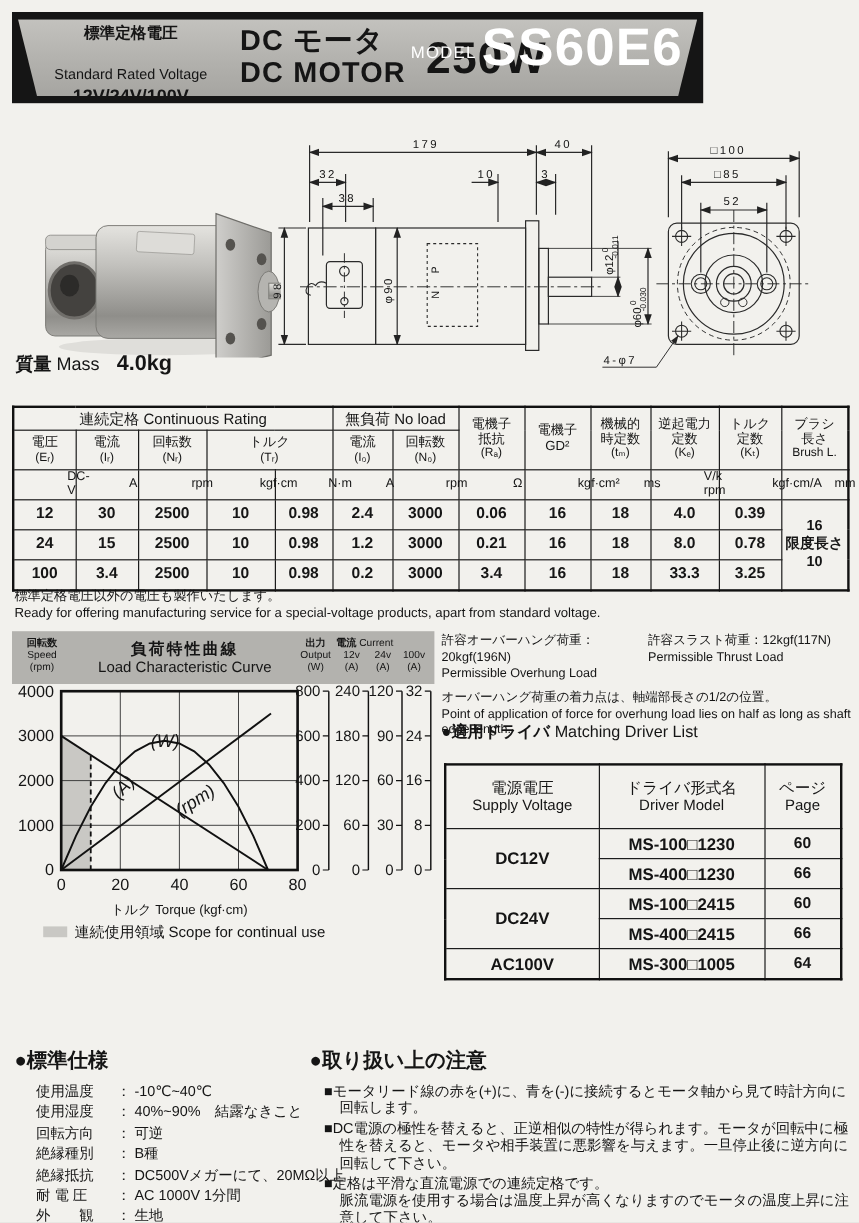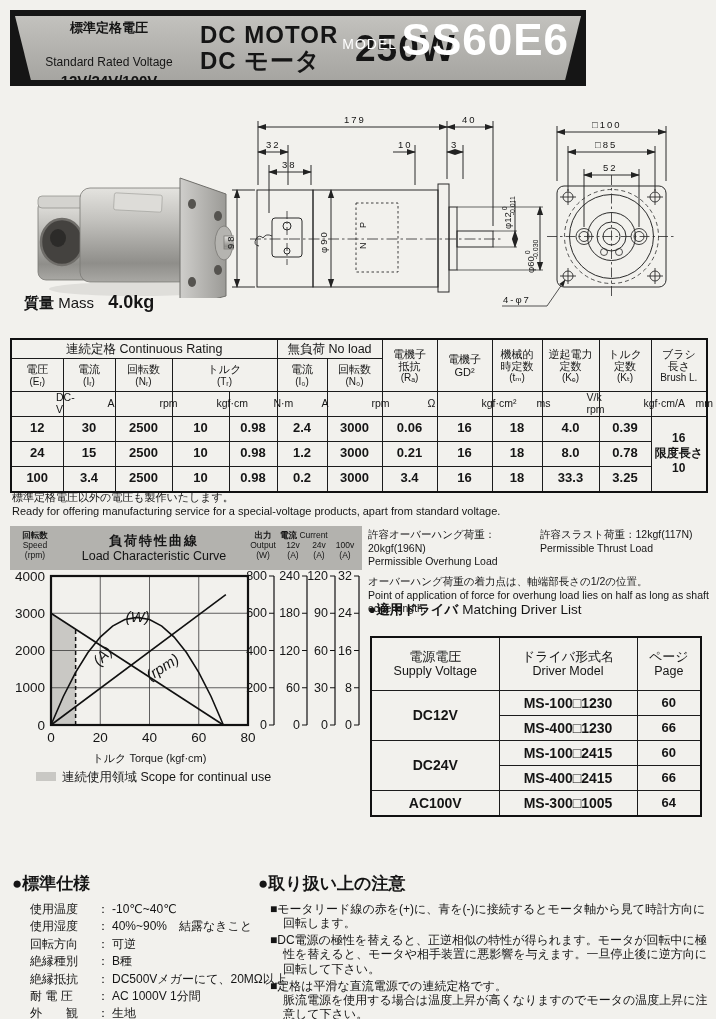--- a/index.html
+++ b/index.html
@@ -14,21 +14,21 @@
   .tb-left{position:absolute;left:14px;top:5px;width:160px;text-align:center;line-height:1.15;}
   .tb-left .l1{font-size:13px;font-weight:700;}
   .tb-left .l2{font-size:12px;margin-top:20px;}
   .tb-left .l3{font-size:15px;font-weight:700;margin-top:2px;}
   .tb-prod{position:absolute;left:185px;top:6px;line-height:1.1;font-weight:700;font-size:24px;letter-spacing:1px;}
   .tb-power{position:absolute;left:340px;top:12px;font-weight:700;font-size:37px;letter-spacing:1px;}
   .tb-model{position:absolute;right:12px;bottom:15px;color:#fff;white-space:nowrap;}
   .tb-model .ml{font-size:14px;vertical-align:6px;letter-spacing:1px;}
   .tb-model .mv{font-size:44px;font-weight:700;letter-spacing:1px;}
   
-  .massline{left:24px;top:292px;font-size:15px;}
+  .massline{left:13px;top:292px;font-size:15px;}
   .massline .jp{font-weight:700;font-size:15px;}
   .massline .val{font-weight:700;font-size:18px;margin-left:10px;}
   
   table{border-collapse:collapse;table-layout:fixed;}
   .spec{left:10px;top:338px;}
   .spec table{width:696px;}
   .spec td{border:1px solid #1c1c1c;text-align:center;vertical-align:middle;padding:0;line-height:1.12;}
   .spec .outer{border:2px solid #111;}
   .spec .grp{font-size:12.5px;height:18px;}
   .spec .hd{font-size:11px;height:32px;}
@@ -83,22 +83,22 @@
 <div class="page">
 
   <div class="abs titlebar">
     <div class="titlepanel">
       <div class="tb-left">
         <div class="l1">標準定格電圧</div>
         <div class="l2">Standard Rated Voltage</div>
         <div class="l3">12V/24V/100V</div>
       </div>
       <div class="tb-prod">
+        <div>DC モータ</div>
         <div>DC MOTOR</div>
-        <div>DC モータ</div>
       </div>
       <div class="tb-power">250W</div>
       <div class="tb-model">
         <span class="ml">MODEL</span>
         <span class="mv">SS60E6</span>
       </div>
     </div>
   </div>
 
   <svg class="abs" style="left:22px;top:158px" width="212" height="140" viewBox="0 0 212 140">

